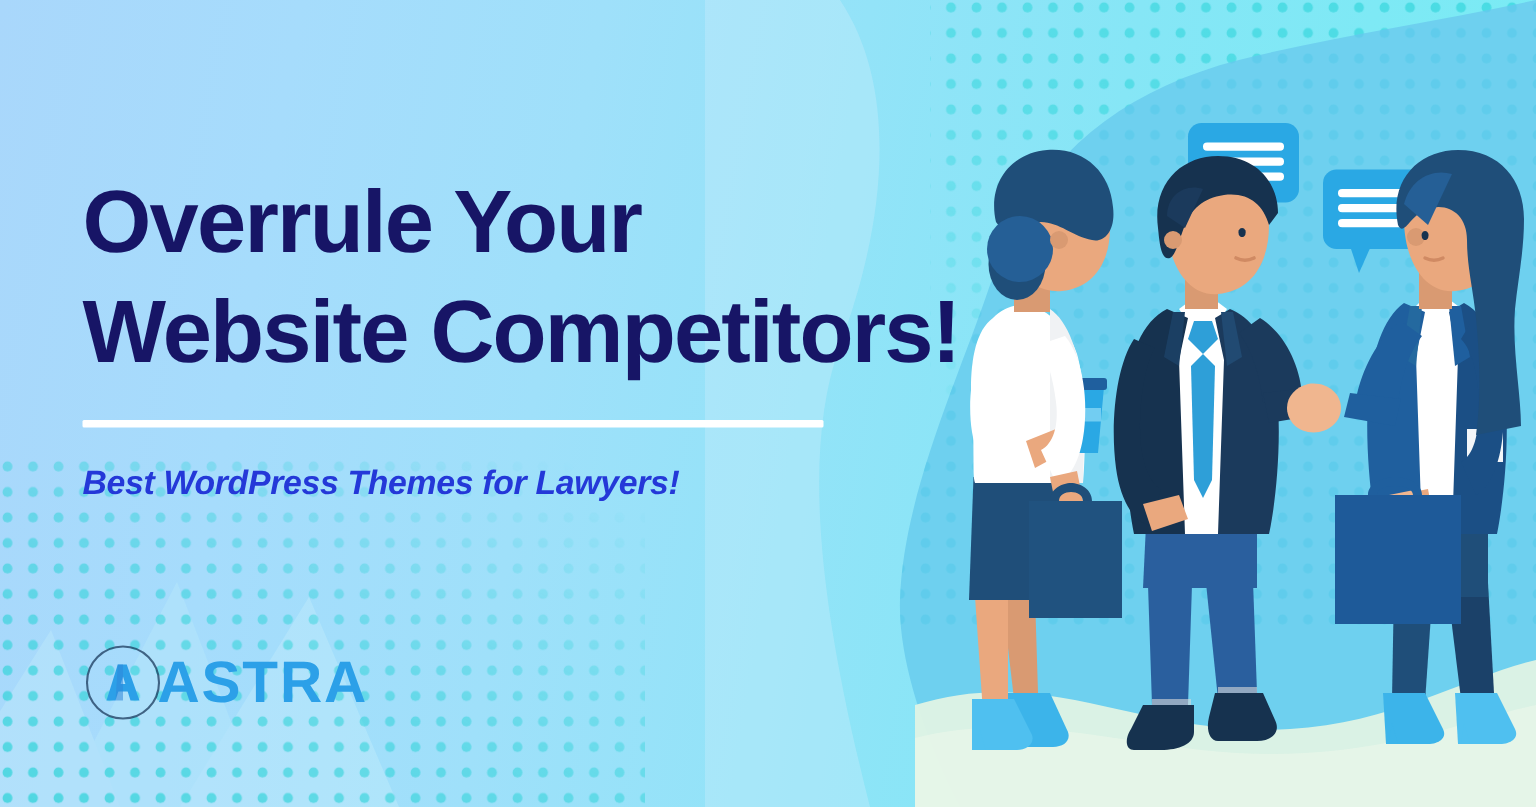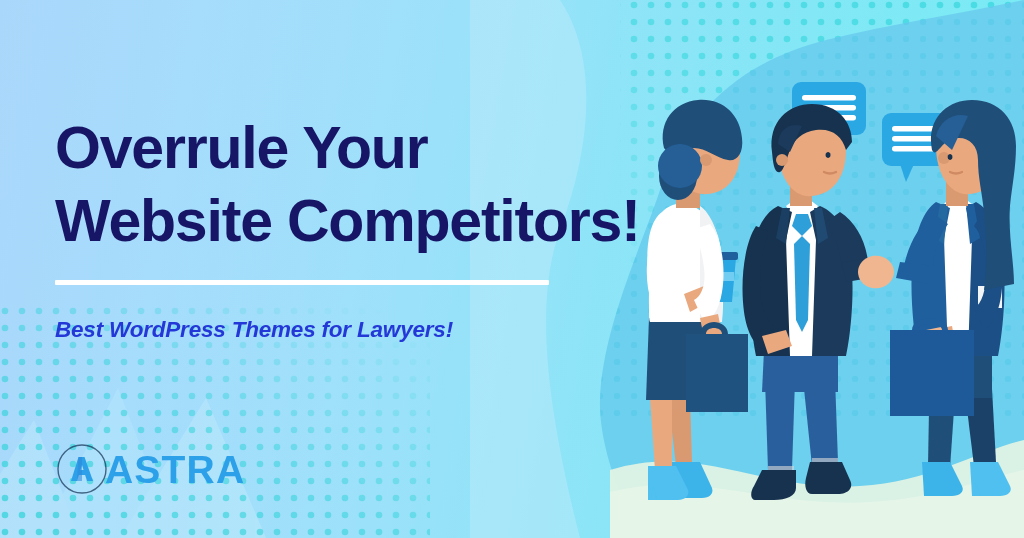--- a/index.html
+++ b/index.html
@@ -45,33 +45,33 @@
     white-space:pre-line;
   }
   #divider {
     width:494px;
     height:5px;
     background:#ffffff;
     margin-top:23px;
     border-radius:1px;
   }
   #subheadline {
-    margin-top:32px;
+    margin-top:24px;
     color:#2438d8;
     font-size:22.5px;
     font-weight:bold;
     font-style:italic;
     letter-spacing:-0.2px;
   }
 
   
   #logo {
     position:absolute;
     left:56px;
-    top:443px;
+    top:429px;
     display:flex;
     align-items:center;
     z-index:45;
   }
   #logo-mark { display:block; }
   #logo-word {
     color:#2ca0e8;
     font-size:39px;
     font-weight:bold;
     letter-spacing:1.2px;

